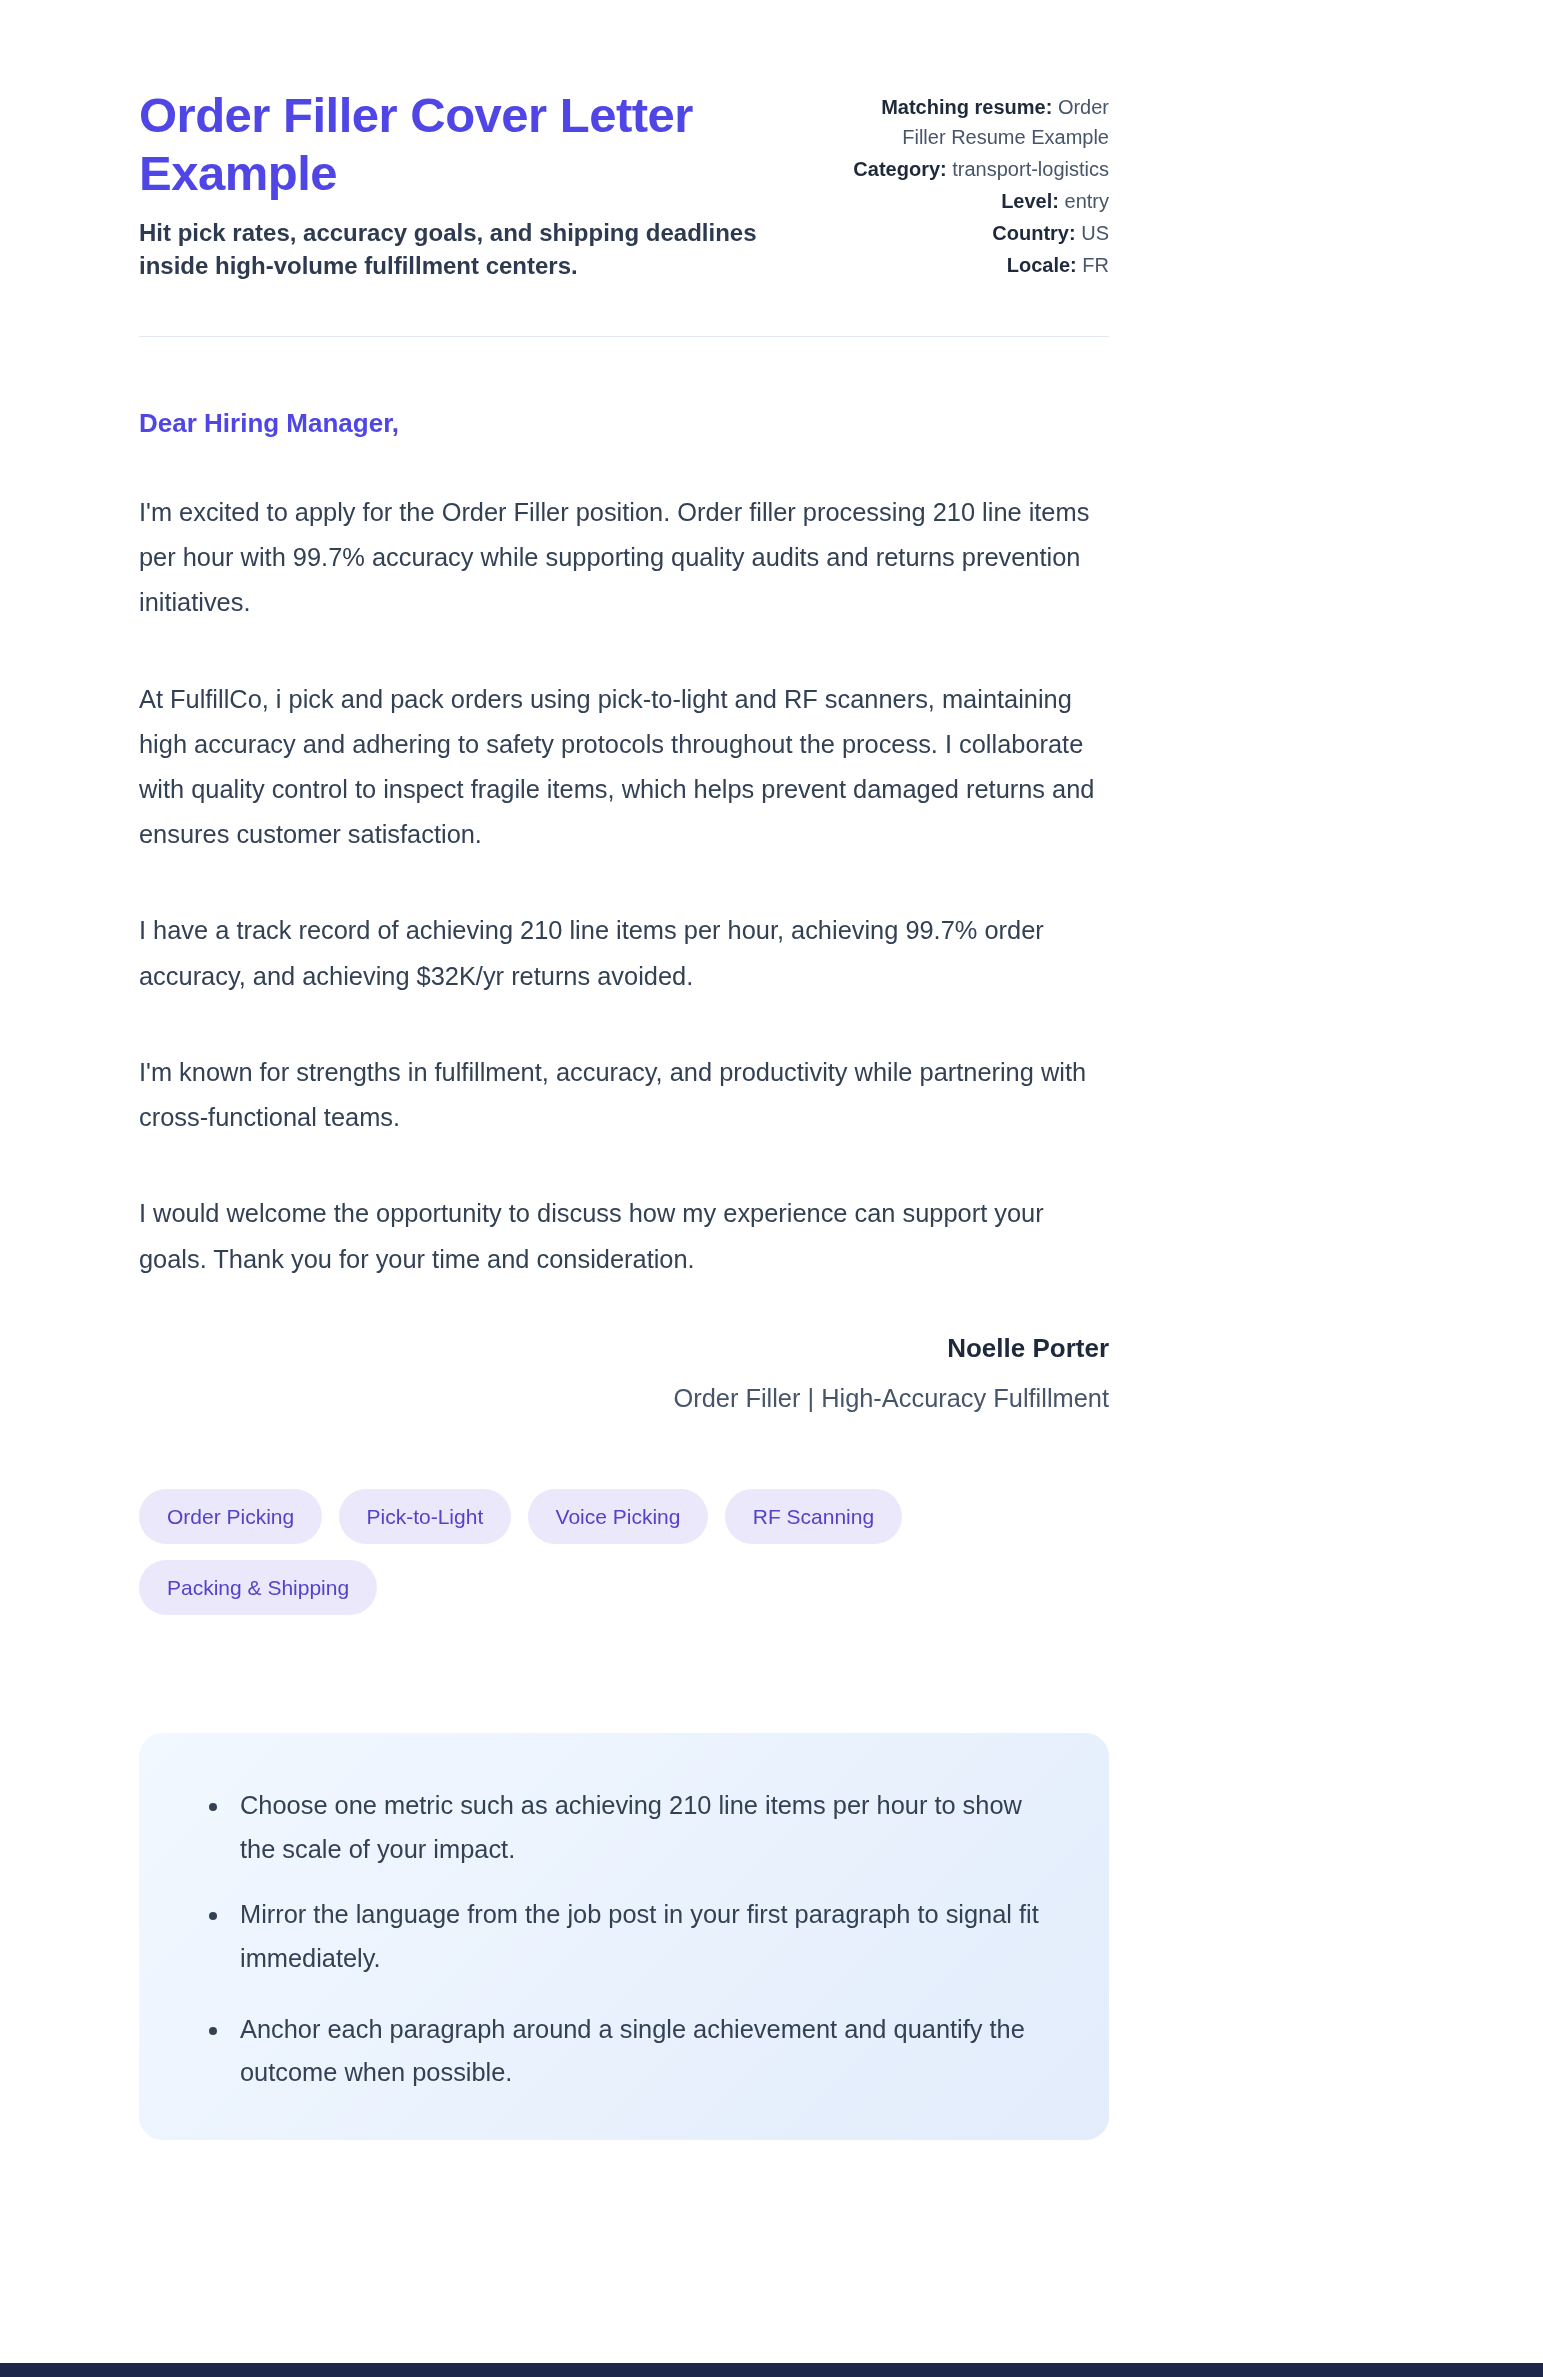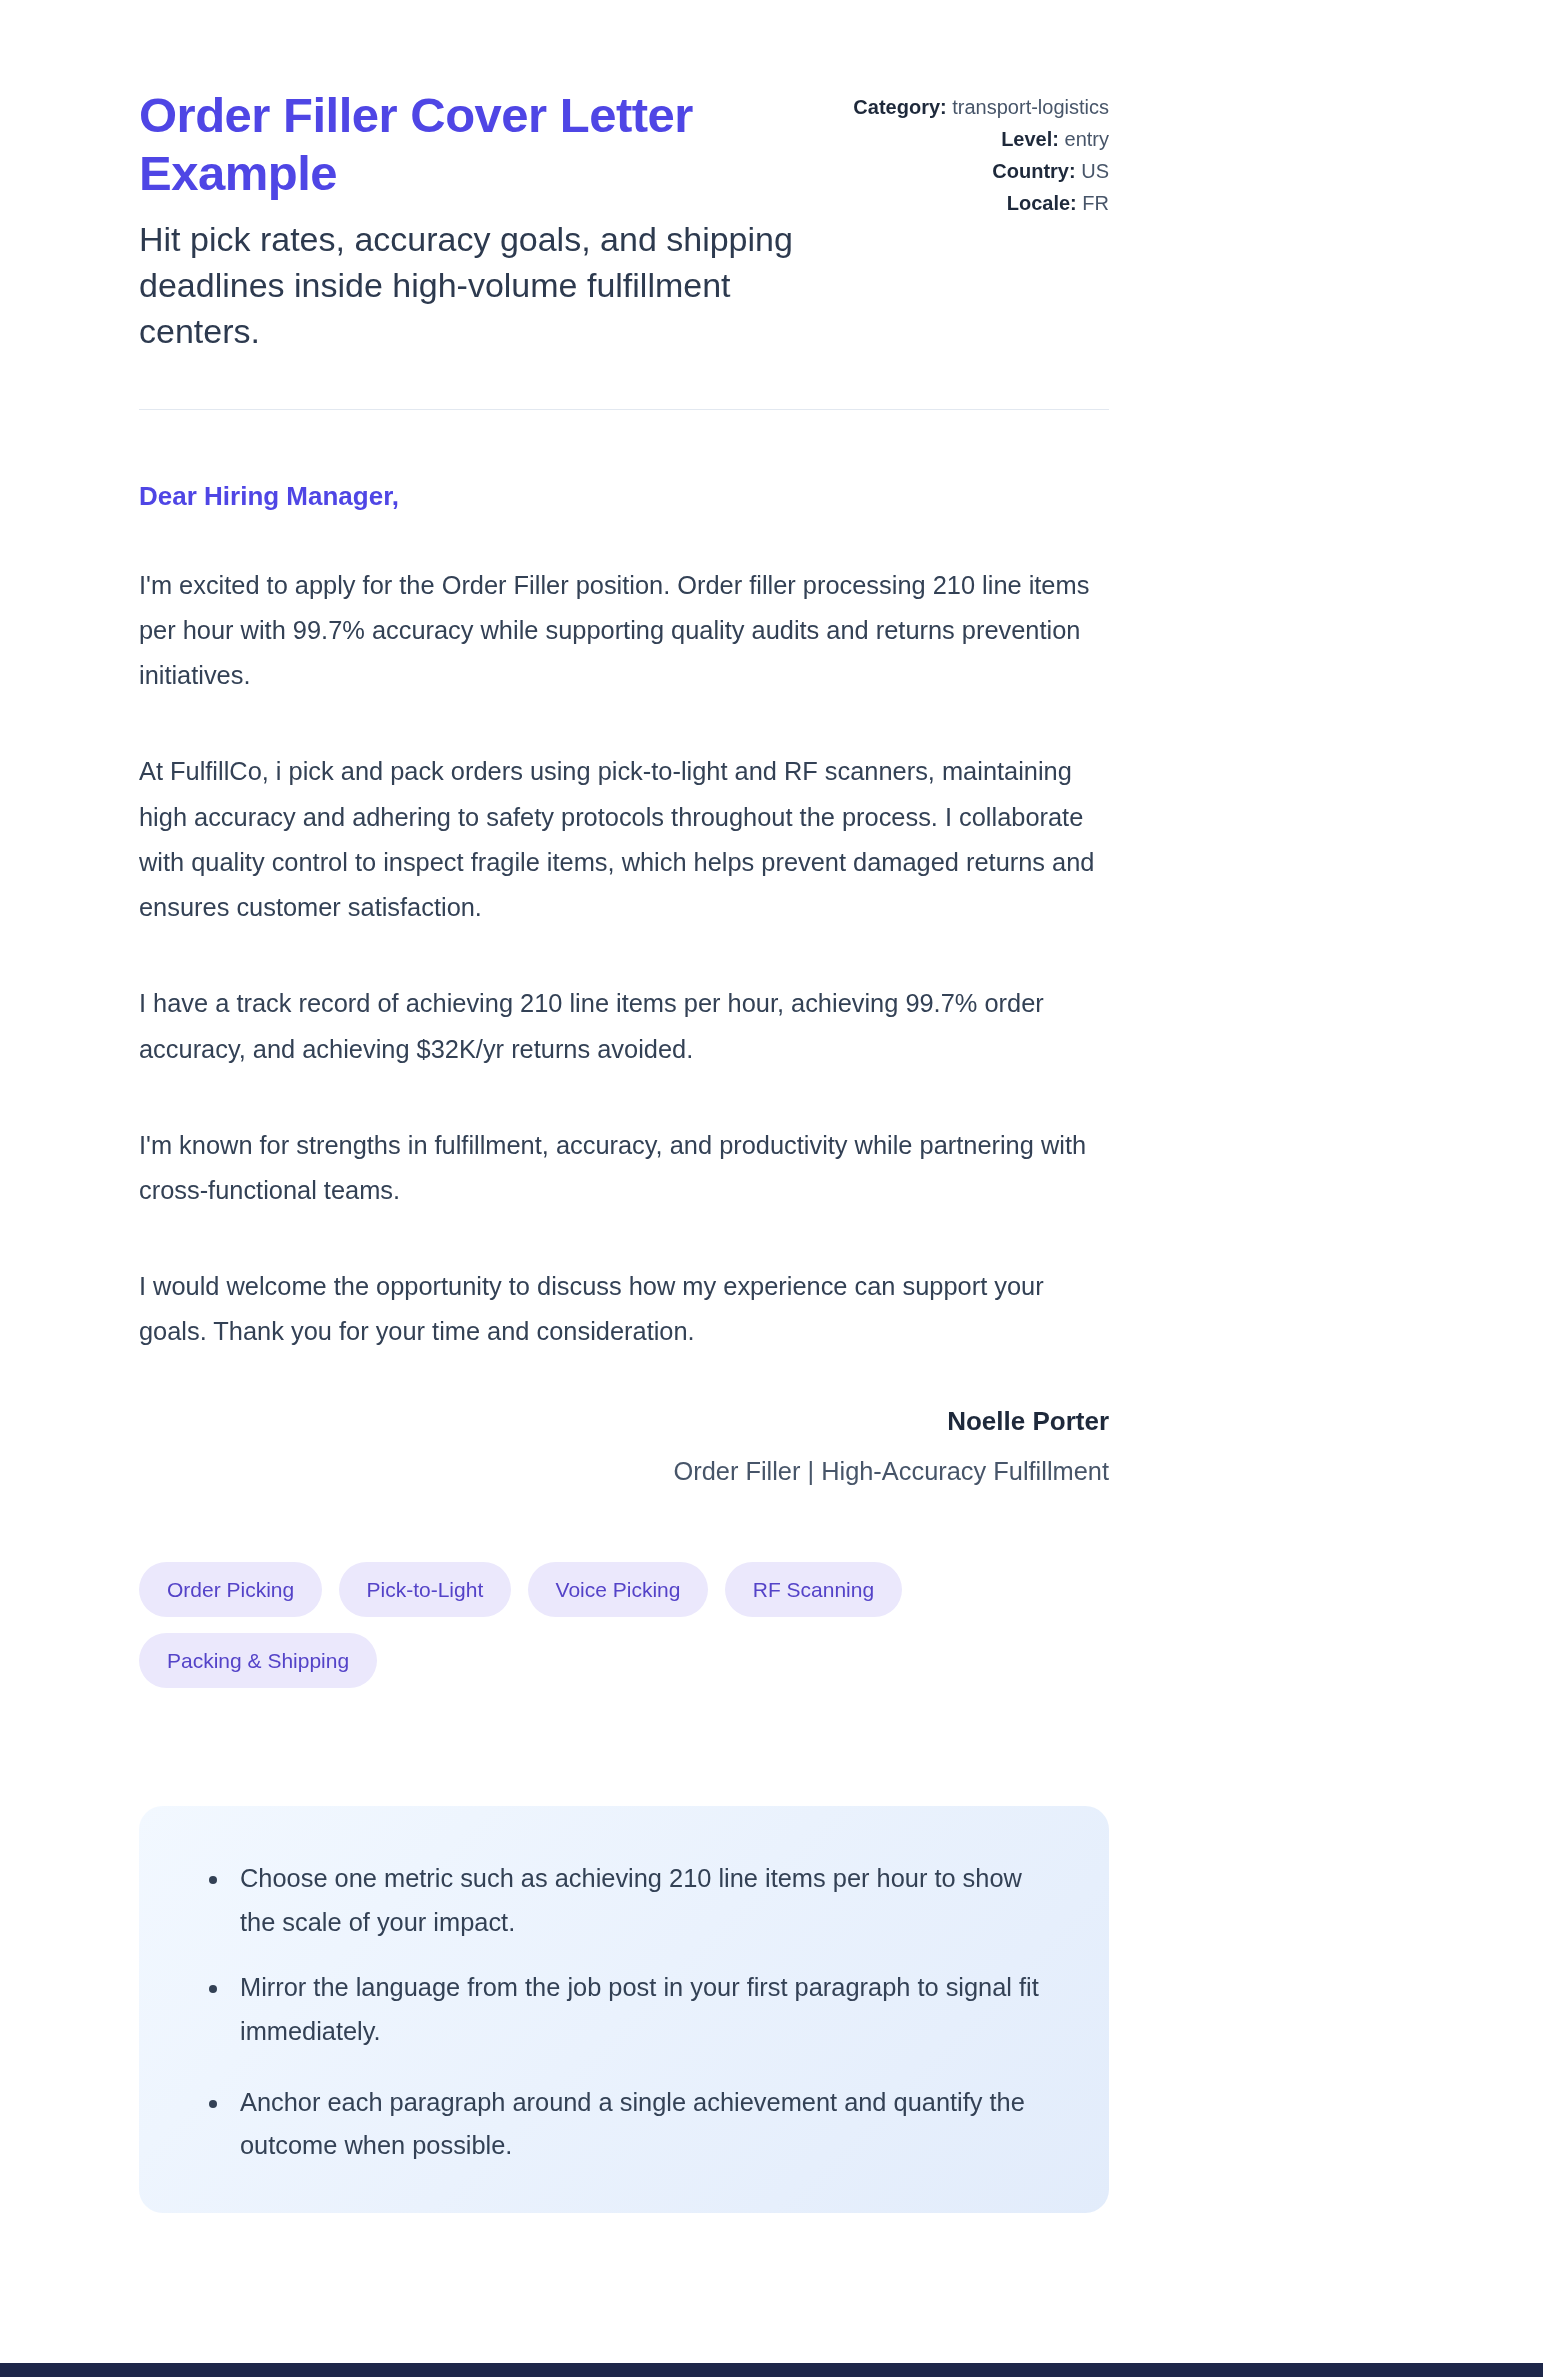--- a/index.html
+++ b/index.html
@@ -29,23 +29,23 @@
     max-width: 817px;
     font-size: 49px;
     line-height: 1.18;
     font-weight: 800;
     color: #4f46e5;
     letter-spacing: -0.5px;
   }
   h2.subtitle {
     margin: 14.5px 0 0 0;
     max-width: 817px;
-    font-size: 34px;
+    font-size: 24px;
     line-height: 1.35;
-    font-weight: 400;
+    font-weight: 700;
     color: #2d3a4f;
   }
   .meta {
     flex: 0 0 272px;
     width: 272px;
     text-align: right;
     font-size: 20px;
     line-height: 1.5;
     color: #475569;
     padding-top: 5.4px;
@@ -142,20 +142,24 @@
 
 <div class="container">
 
   <header class="header">
     <div class="header-left">
       <h1 class="title">Order Filler Cover Letter Example</h1>
       <h2 class="subtitle">Hit pick rates, accuracy goals, and shipping deadlines inside high-volume fulfillment centers.</h2>
     </div>
     <aside class="meta">
       <div class="meta-row">
+        <strong>Matching resume:</strong>
+        <span>Order Filler Resume Example</span>
+      </div>
+      <div class="meta-row">
         <strong>Category:</strong>
         <span>transport-logistics</span>
       </div>
       <div class="meta-row">
         <strong>Level:</strong>
         <span>entry</span>
       </div>
       <div class="meta-row">
         <strong>Country:</strong>
         <span>US</span>

